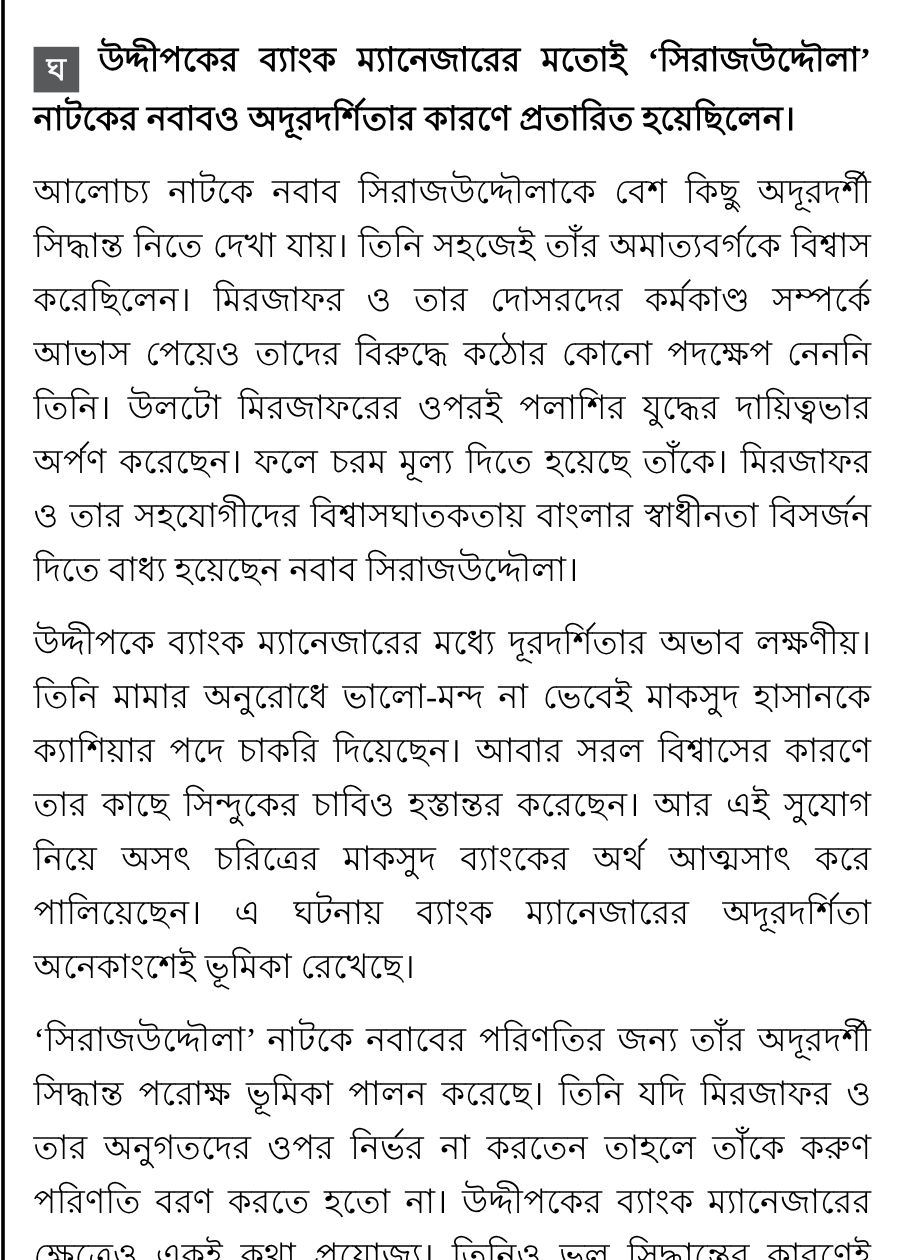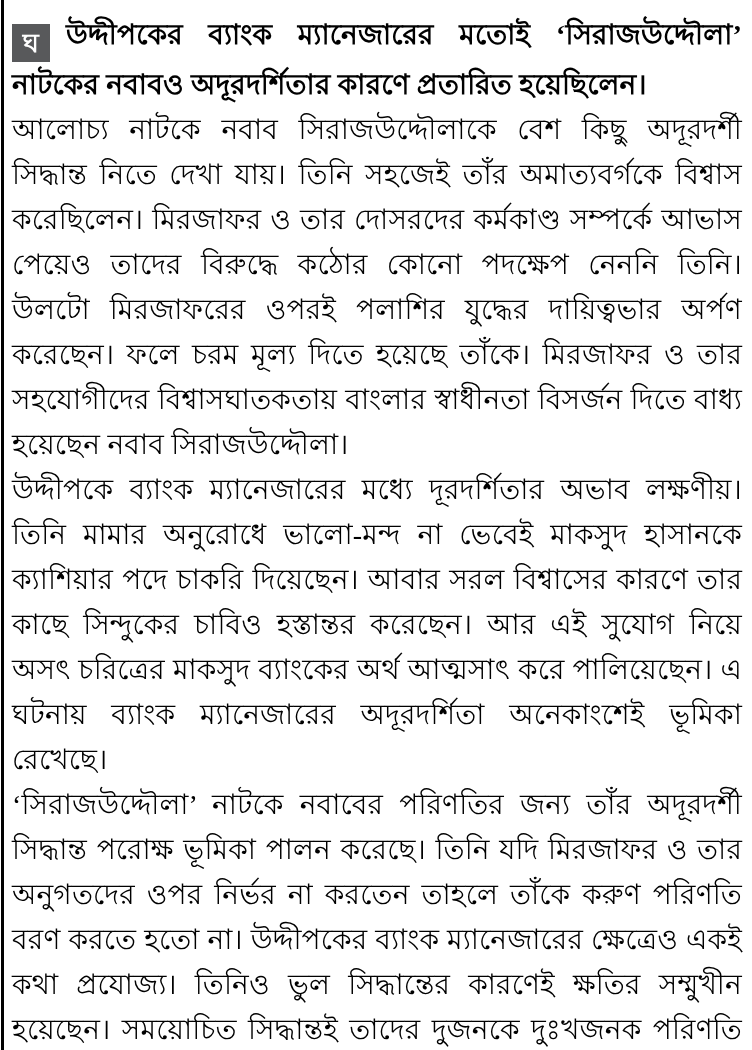--- a/index.html
+++ b/index.html
@@ -30,21 +30,21 @@
     background: #000000;
   }
   .content {
     position: absolute;
     left: 12px;
     top: 12px;
     width: 730px;
     box-sizing: border-box;
   }
   p {
-    margin: 0;
+    margin: 16px;
     font-size: 28px;
     line-height: 45px;
     text-align: justify;
     color: #000000;
     letter-spacing: 0.2px;
   }
   .heading {
     font-weight: bold;
   }
   .badge {

